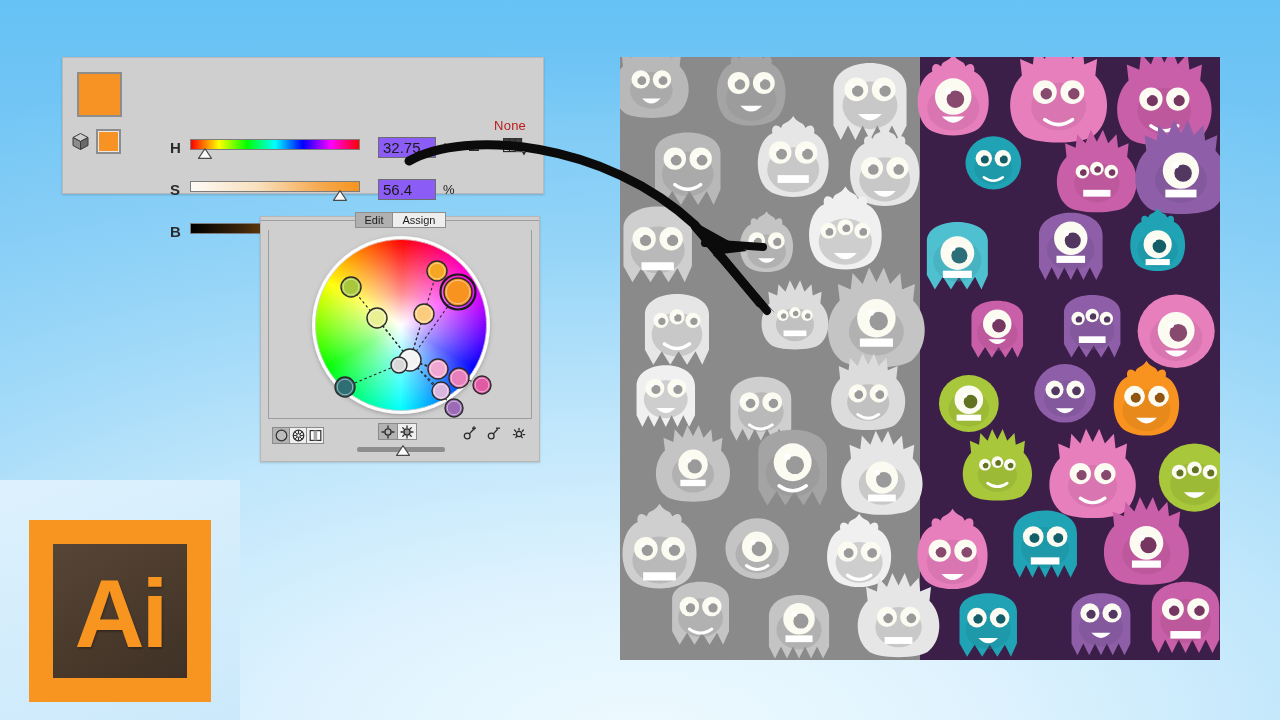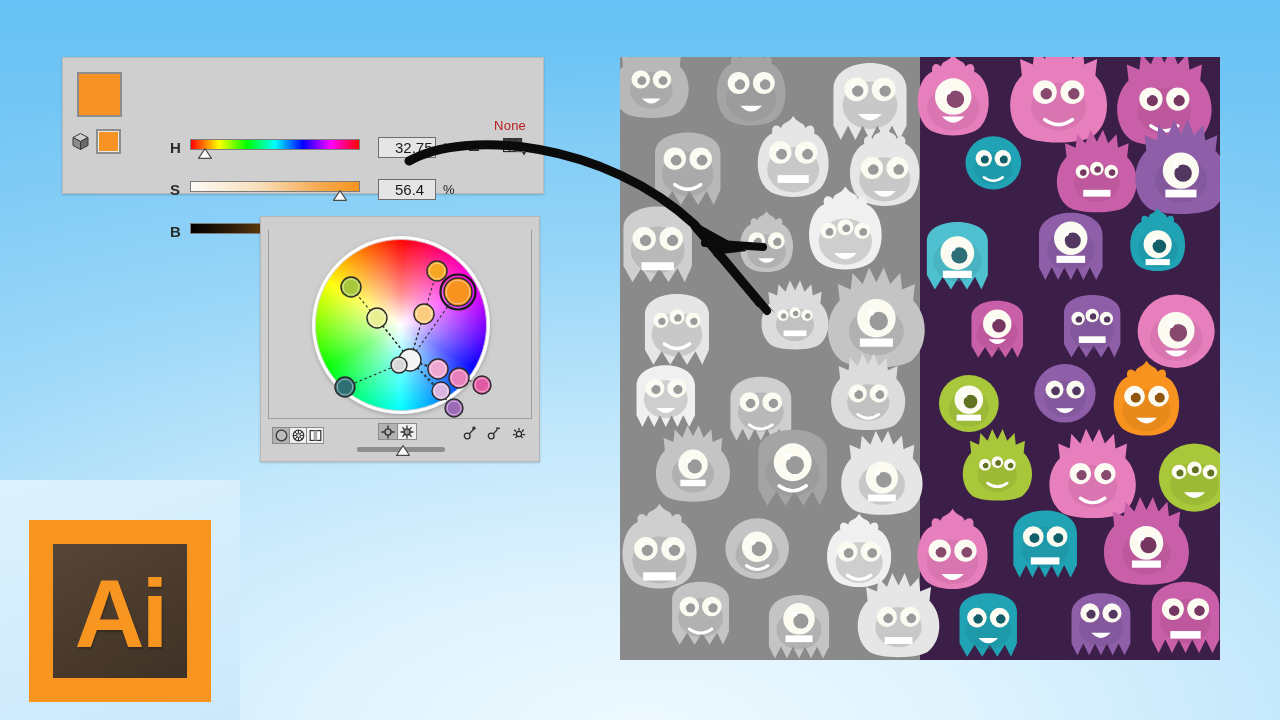--- a/index.html
+++ b/index.html
@@ -54,23 +54,23 @@
   }
   .track.sat{ background:linear-gradient(to right,#fdfaf6 0%, #f8e0bd 40%, #f5ab54 75%, #f7931e 100%); }
   .track.bri{ background:linear-gradient(to right,#000000 0%, #3b2409 30%, #a36212 65%, #f7941e 100%); }
   .thumb{
     position:absolute; top:11px; width:15px; height:11px;
     transform:translateX(-50%);
   }
   .thumb svg{ display:block; }
   .numbox{
     width:58px; height:21px; margin-left:18px;
-    background:#e5e5e5; border:1px solid #6d6d6d;
+    background:#8b5cf6; border:1px solid #6d6d6d;
     font-size:15px; color:#1a1a1a; text-align:left;
-    padding:0 16px; line-height:19px;
+    padding:0 4px; line-height:19px;
     font-family:"Liberation Sans", sans-serif;
   }
   .unit{ margin-left:7px; font-size:13px; color:#1d1d1d; width:14px;}
   .unit.deg{ font-size:11px; }
   .flyout{
     position:absolute; left:398px; top:83px;
     display:flex; align-items:center; gap:2px;
   }
   .none-lbl{
     position:absolute; right:17px; top:60px;
@@ -246,20 +246,26 @@
       <line x1="12.5" y1="0.5" x2="12.5" y2="13.5" stroke="#2a2a2a" stroke-width="1.1"></line>
       <line x1="0.5" y1="4.8" x2="18.5" y2="4.8" stroke="#2a2a2a" stroke-width="1.1"></line>
       <line x1="0.5" y1="9.1" x2="18.5" y2="9.1" stroke="#2a2a2a" stroke-width="1.1"></line>
       <polygon points="19,14 23,14 21,17.5" fill="#2a2a2a"></polygon>
     </svg>
   </div>
 </div>
 
 <div id="wheel-panel">
 
+  <div class="tabrow">
+    <span class="line"></span>
+    <span class="tab active">Edit</span>
+    <span class="tab inactive">Assign</span>
+    <span class="line"></span>
+  </div>
 
   <div class="panel-inner">
     <div id="wheel-stage">
       <svg width="264" height="190" viewBox="0 0 264 190">
         <defs>
           <radialGradient id="satgrad" cx="50%" cy="50%" r="50%">
             <stop offset="0%" stop-color="#ffffff" stop-opacity="1"></stop>
             <stop offset="38%" stop-color="#ffffff" stop-opacity="0.55"></stop>
             <stop offset="100%" stop-color="#ffffff" stop-opacity="0"></stop>
           </radialGradient>

